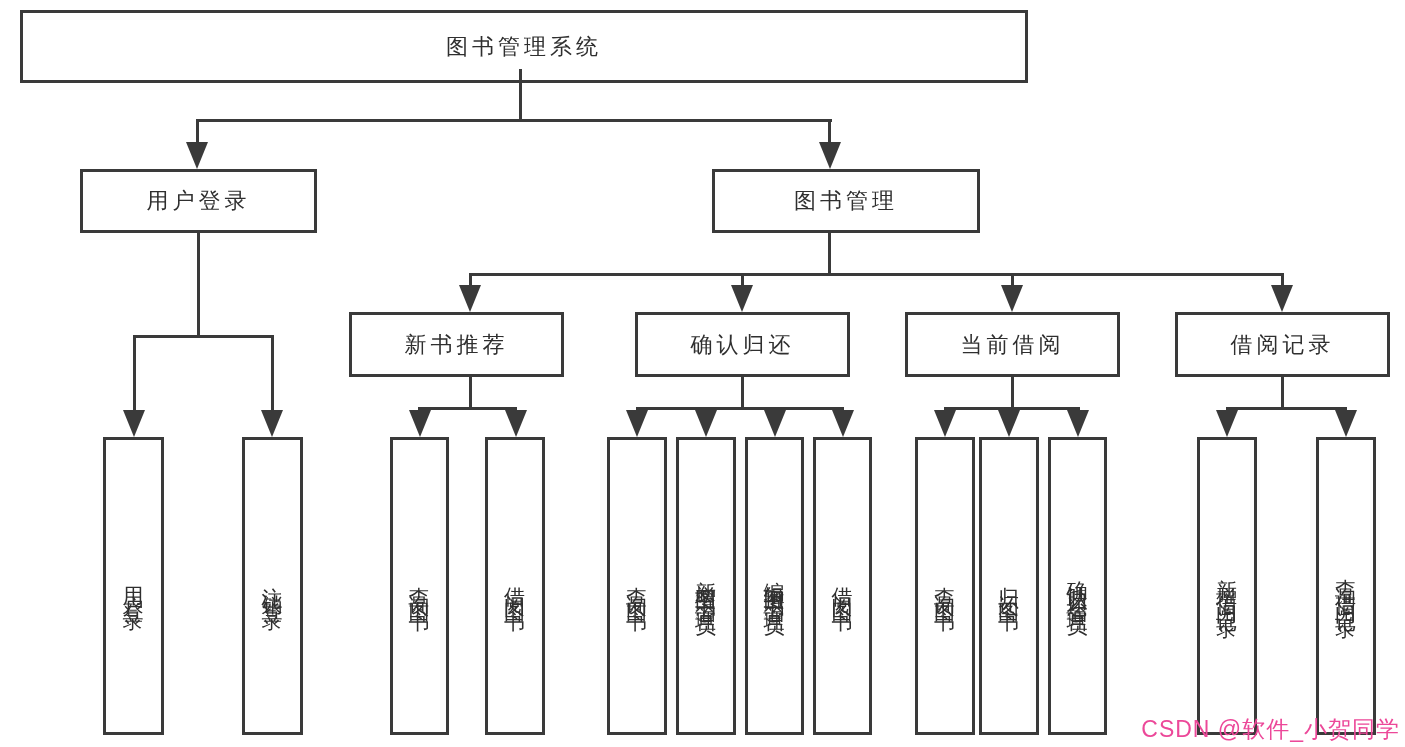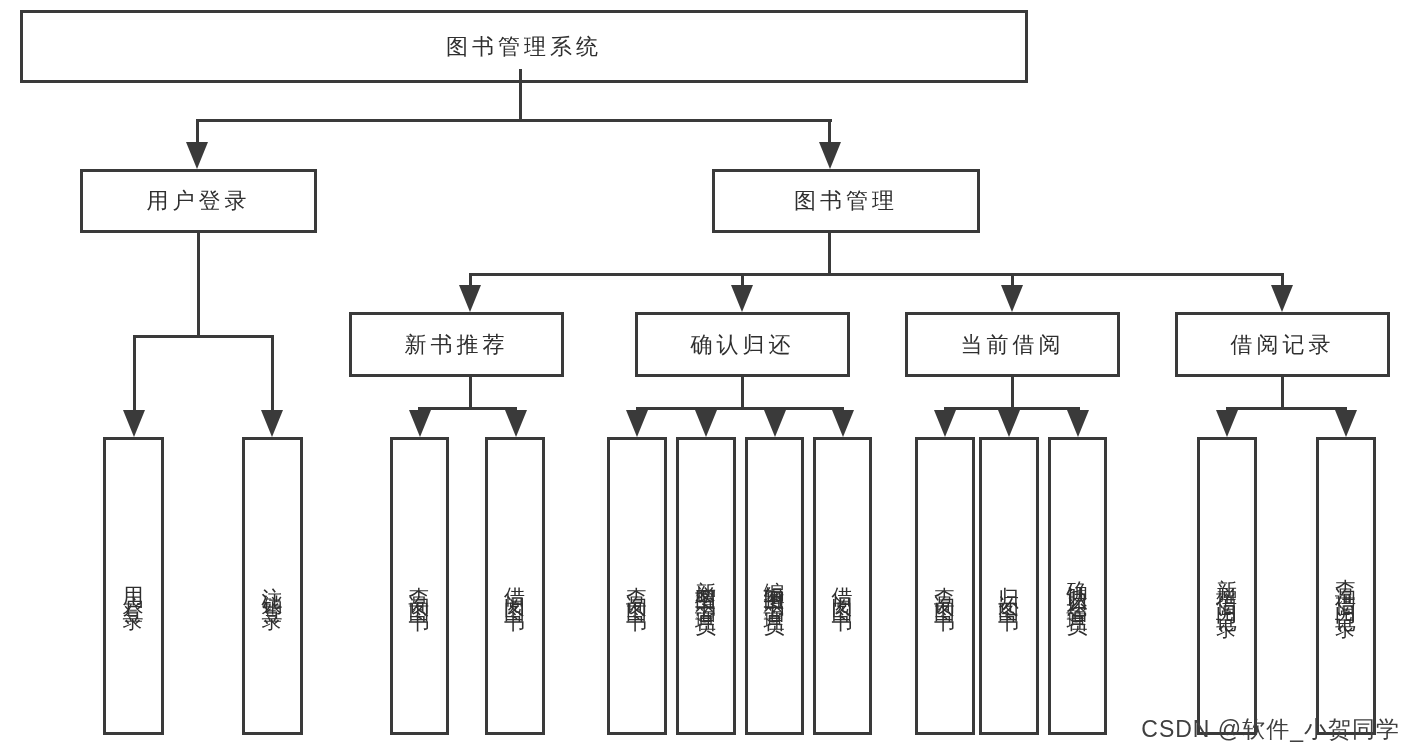--- a/index.html
+++ b/index.html
@@ -40,21 +40,21 @@
   .ahead {
     position:absolute; width:0; height:0;
     border-left:11px solid transparent;
     border-right:11px solid transparent;
     border-top:27px solid #3a3a3a;
   }
   .watermark {
     position:absolute;
     top:714px; right:5px;
     font-size:23px;
-    color:#404040;
+    color:#ec4899;
     letter-spacing:1px;
     white-space:nowrap;
   }
 </style>
 </head>
 <body>
 
 <div id="canvas">
 
   <div class="box" style="left:20px; top:10px; width:1008px; height:73px;">

